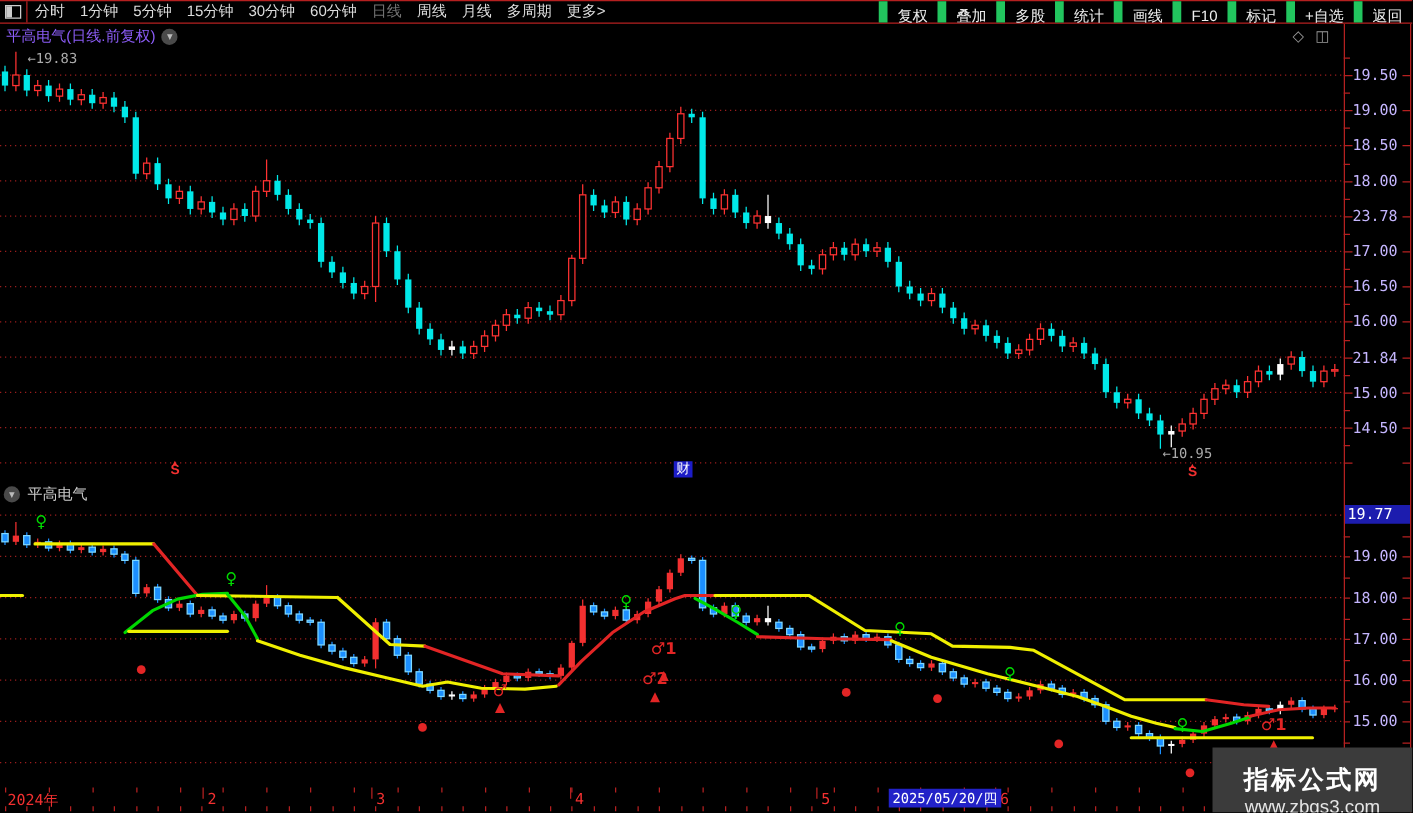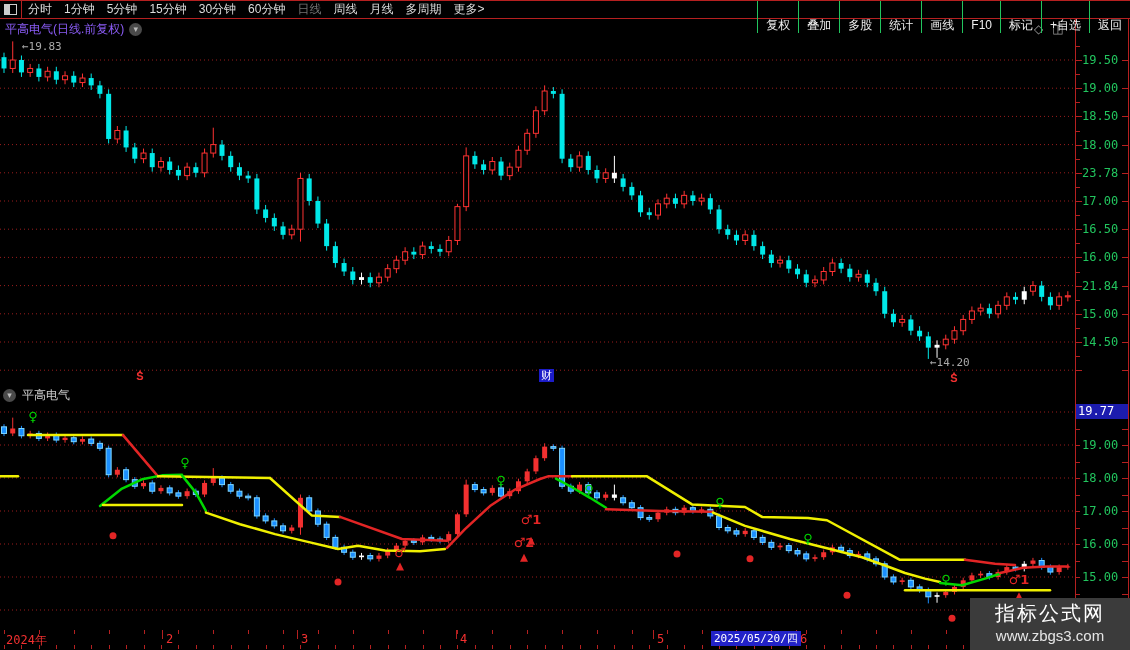--- a/index.html
+++ b/index.html
@@ -10,33 +10,33 @@
            border-top:1px solid #b52020;border-bottom:1px solid #b52020;background:#000;
            display:flex;justify-content:space-between;z-index:6;}
   .tb-left{display:flex;align-items:center;}
   .tb-iconbox{width:21px;height:17px;border-right:1px solid #b52020;display:flex;
               align-items:center;justify-content:center;flex:none;}
   .layout-icon{width:11px;height:9px;border:1px solid #ccc;
                background:linear-gradient(90deg,#ccc 0 45%,transparent 45%);}
   .tb-item{padding:0 6px;color:#ddd;font-size:12px;line-height:17px;white-space:nowrap;}
   .tb-item.active{color:#737373;}
   .tb-right{display:flex;}
-  .tb-ritem{padding:16px 8px;color:#eee;font-size:12px;line-height:17px;
-            border-left:1px solid #22c55e;white-space:nowrap;}
+  .tb-ritem{padding:4px 8px;color:#eee;font-size:12px;line-height:17px;
+            border-left:7px solid #22c55e;white-space:nowrap;}
   
   .title-row{position:absolute;top:21px;left:5px;display:flex;align-items:center;gap:5px;z-index:5;}
   .chart-title{color:#8b5cf6;font-size:12px;}
   .chev{width:13px;height:13px;border-radius:50%;background:#4a4a4a;color:#bbb;
         font-size:9px;line-height:12px;text-align:center;}
   .win-icons{position:absolute;top:22px;left:1034px;display:flex;gap:9px;color:#999;
              font-size:12px;z-index:5;}
   
   .vline,.hline,.tick{position:absolute;background:#b52020;}
   
-  .axlabel{position:absolute;left:1082px;color:#22c55e;
+  .axlabel{position:absolute;left:1082px;color:#c4b5fd;
            font-family:"DejaVu Sans Mono",monospace;font-size:12px;z-index:3;}
   .ax-top-box{position:absolute;left:1076px;top:404px;width:50px;height:15px;background:#1c1cae;
               color:#fff;font-family:"DejaVu Sans Mono",monospace;font-size:12px;line-height:15px;
               padding-left:2px;z-index:3;}
   
   .anno{position:absolute;color:#aaa;font-size:11px;font-family:"DejaVu Sans Mono",monospace;z-index:4;}
   .mk-s{position:absolute;color:#f23030;font-size:11px;font-weight:bold;text-align:center;
         line-height:5px;z-index:4;}
   .mk-s .hat{font-size:6px;display:block;}
   .mk-cai{position:absolute;background:#1c1cc8;color:#fff;font-size:11px;line-height:13px;
@@ -48,21 +48,21 @@
   .ph-val{margin-left:6px;}
   
   .tl-label{position:absolute;top:632px;color:#f23030;font-size:12px;
             font-family:"DejaVu Sans Mono",monospace;z-index:3;}
   .tl-highlight{position:absolute;top:631px;height:15px;background:#2222c8;color:#fff;
                 font-size:11px;line-height:15px;font-family:"DejaVu Sans Mono",monospace;
                 padding:0 3px;z-index:4;}
   
   .watermark{position:absolute;left:970px;top:598px;width:160px;height:52px;background:#3b3b3b;
              color:#fff;text-align:center;z-index:10;}
-  .wm1{font-size:20px;font-weight:normal;letter-spacing:2px;margin-top:2px;}
+  .wm1{font-size:20px;font-weight:bold;letter-spacing:2px;margin-top:12px;}
   .wm2{font-size:15px;color:#e6e6e6;}
   svg{position:absolute;left:0;z-index:1;}
 </style>
 </head>
 <body>
 
 <div class="toolbar">
   <div class="tb-left">
     <div class="tb-iconbox">
       <span class="layout-icon"></span>
@@ -653,21 +653,21 @@
     <polygon points="396,165.44000000000005 404,165.44000000000005 400,157.44000000000005" fill="#e22525"></polygon>
     <text x="531" y="118.53999999999996" fill="#e22525" text-anchor="middle" font-size="13" font-weight="bold" font-family="&quot;DejaVu Sans&quot;,sans-serif">♂1</text>
     <polygon points="527,139.69999999999993 535,139.69999999999993 531,131.69999999999993" fill="#e22525"></polygon>
     <text x="524" y="142.29999999999995" fill="#e22525" text-anchor="middle" font-size="13" font-weight="bold" font-family="&quot;DejaVu Sans&quot;,sans-serif">♂2</text>
     <polygon points="520,156.86 528,156.86 524,148.86" fill="#e22525"></polygon>
     <text x="1019" y="179.26" fill="#e22525" text-anchor="middle" font-size="13" font-weight="bold" font-family="&quot;DejaVu Sans&quot;,sans-serif">♂1</text>
     <polygon points="1015,195.14 1023,195.14 1019,187.14" fill="#e22525"></polygon>
   </svg>
 
 <div class="anno" style="left:22px;top:40px;">←19.83</div>
-<div class="anno" style="left:930px;top:356px;">←14.20</div>
+<div class="anno" style="left:930px;top:356px;">←10.95</div>
 
 <div class="vline" style="left:1075px;top:19px;width:1px;height:629px;"></div>
 <div class="vline" style="left:1128px;top:19px;width:1px;height:631px;"></div>
 <div class="hline" style="left:0;top:385px;width:1130px;"></div>
 <div class="hline" style="left:0;top:630px;width:1130px;"></div>
 <div class="hline" style="left:0;top:648px;width:1130px;"></div>
 
 <div class="panel-header">
   <span class="chev">▾</span>
   <span class="panel-name">平高电气</span>

